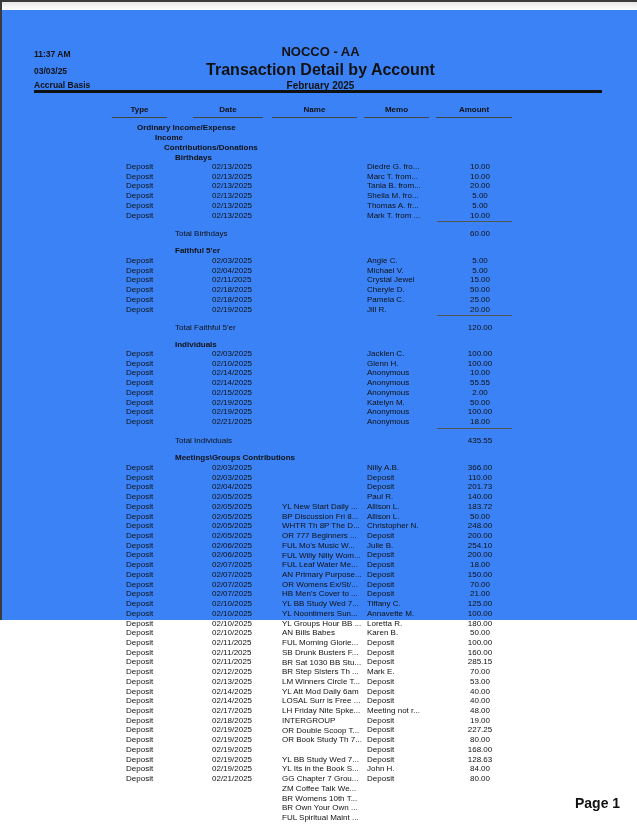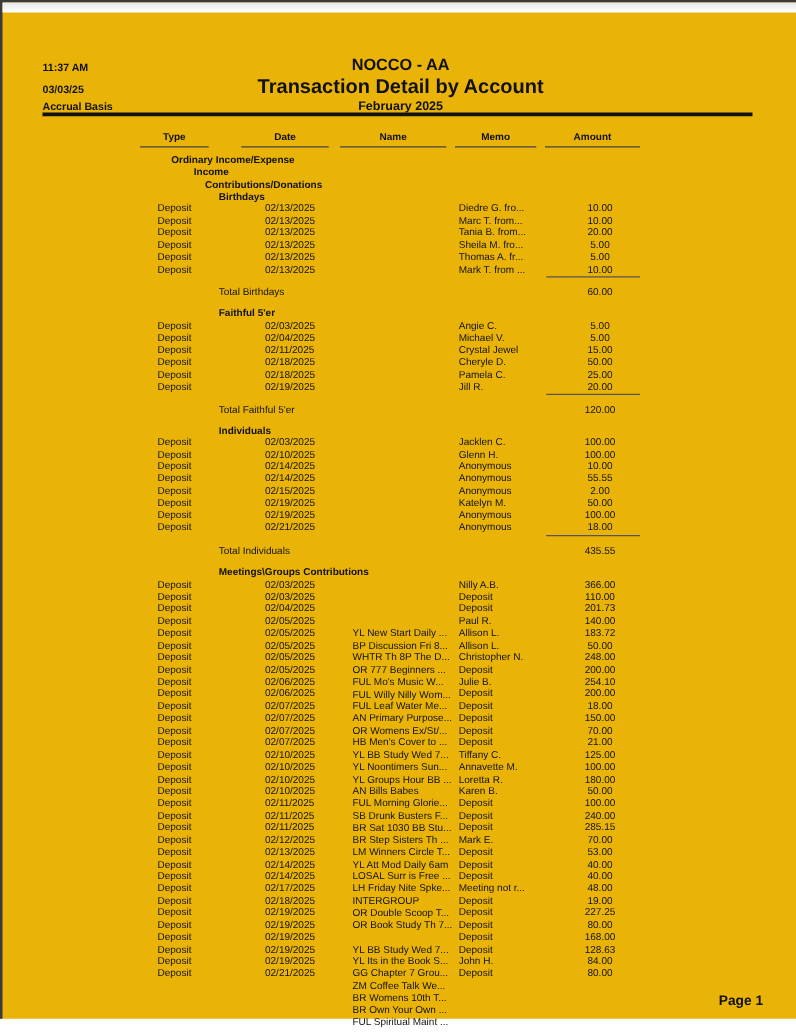--- a/index.html
+++ b/index.html
@@ -2,23 +2,23 @@
 <html><head>
 <meta charset="utf-8">
 <style>
   html, body { margin: 0; padding: 0; }
   body {
     width: 637px; height: 828px; overflow: hidden; background: #ffffff;
     font-family: "Liberation Sans", "DejaVu Sans", sans-serif; color: #111;
     position: relative;
   }
   .page {
-    position: absolute; left: 0; top: 0; width: 637px; height: 815px;
+    position: absolute; left: 0; top: 0; width: 637px; height: 620px;
     border-top: 2px solid #3a3a3a; border-left: 2px solid #3a3a3a;
-    box-sizing: border-box; background: #eab308;
+    box-sizing: border-box; background: #3b82f6;
   }
   .topshade { position:absolute; left:0; top:0; width:637px; height:8px;
     background: linear-gradient(#e8e8e8, #ffffff); }
   .hdr-left { position:absolute; left:32px; font-size:8.5px; font-weight:bold; }
   .hdr-time { top:47px; }
   .hdr-date { top:64px; }
   .hdr-basis { top:78px; }
   .title-block { position:absolute; left:0; width:637px; text-align:center; top:42px; }
   .company { font-size:13px; font-weight:bold; line-height:16px; margin-left:0; }
   .rtitle { font-size:16px; font-weight:bold; line-height:19px; }
@@ -39,21 +39,21 @@
   .lvl1 { left:153px; font-weight:bold; }
   .lvl2 { left:162px; font-weight:bold; }
   .lvl3 { left:173px; font-weight:bold; }
   .r-type { position:absolute; left:124px; }
   .r-date { position:absolute; left:210px; }
   .r-name { position:absolute; left:280px;margin-top:39px; }
   .r-memo { position:absolute; left:365px; }
   .r-amt  { position:absolute; left:458px; width:40px; text-align:center; }
   .total-label { position:absolute; left:173px; }
   .sumline { position:absolute; left:435px; width:75px; height:1px; background:#555; }
-  .footer { position:absolute; left:573px; top:793px; font-size:11px; font-weight:bold; }
+  .footer { position:absolute; left:573px; top:793px; font-size:14px; font-weight:bold; }
 </style>
 </head>
 <body>
 
 <div class="page">
   <div class="topshade"></div>
 
   <div class="hdr-left hdr-time">11:37 AM</div>
   <div class="hdr-left hdr-date">03/03/25</div>
   <div class="hdr-left hdr-basis">Accrual Basis</div>
@@ -375,21 +375,21 @@
         <span class="r-date">02/11/2025</span>
         <span class="r-name">LM Winners Circle T...</span>
         <span class="r-memo">Deposit</span>
         <span class="r-amt">100.00</span>
       </div>
       <div class="row" style="top: 645.68px; left: 0px; width: 637px;">
         <span class="r-type">Deposit</span>
         <span class="r-date">02/11/2025</span>
         <span class="r-name">YL Att Mod Daily 6am</span>
         <span class="r-memo">Deposit</span>
-        <span class="r-amt">240.00</span>
+        <span class="r-amt">160.00</span>
       </div>
       <div class="row" style="top: 655.4px; left: 0px; width: 637px;">
         <span class="r-type">Deposit</span>
         <span class="r-date">02/11/2025</span>
         <span class="r-name">LOSAL Surr is Free ...</span>
         <span class="r-memo">Deposit</span>
         <span class="r-amt">285.15</span>
       </div>
       <div class="row" style="top: 665.12px; left: 0px; width: 637px;">
         <span class="r-type">Deposit</span>

